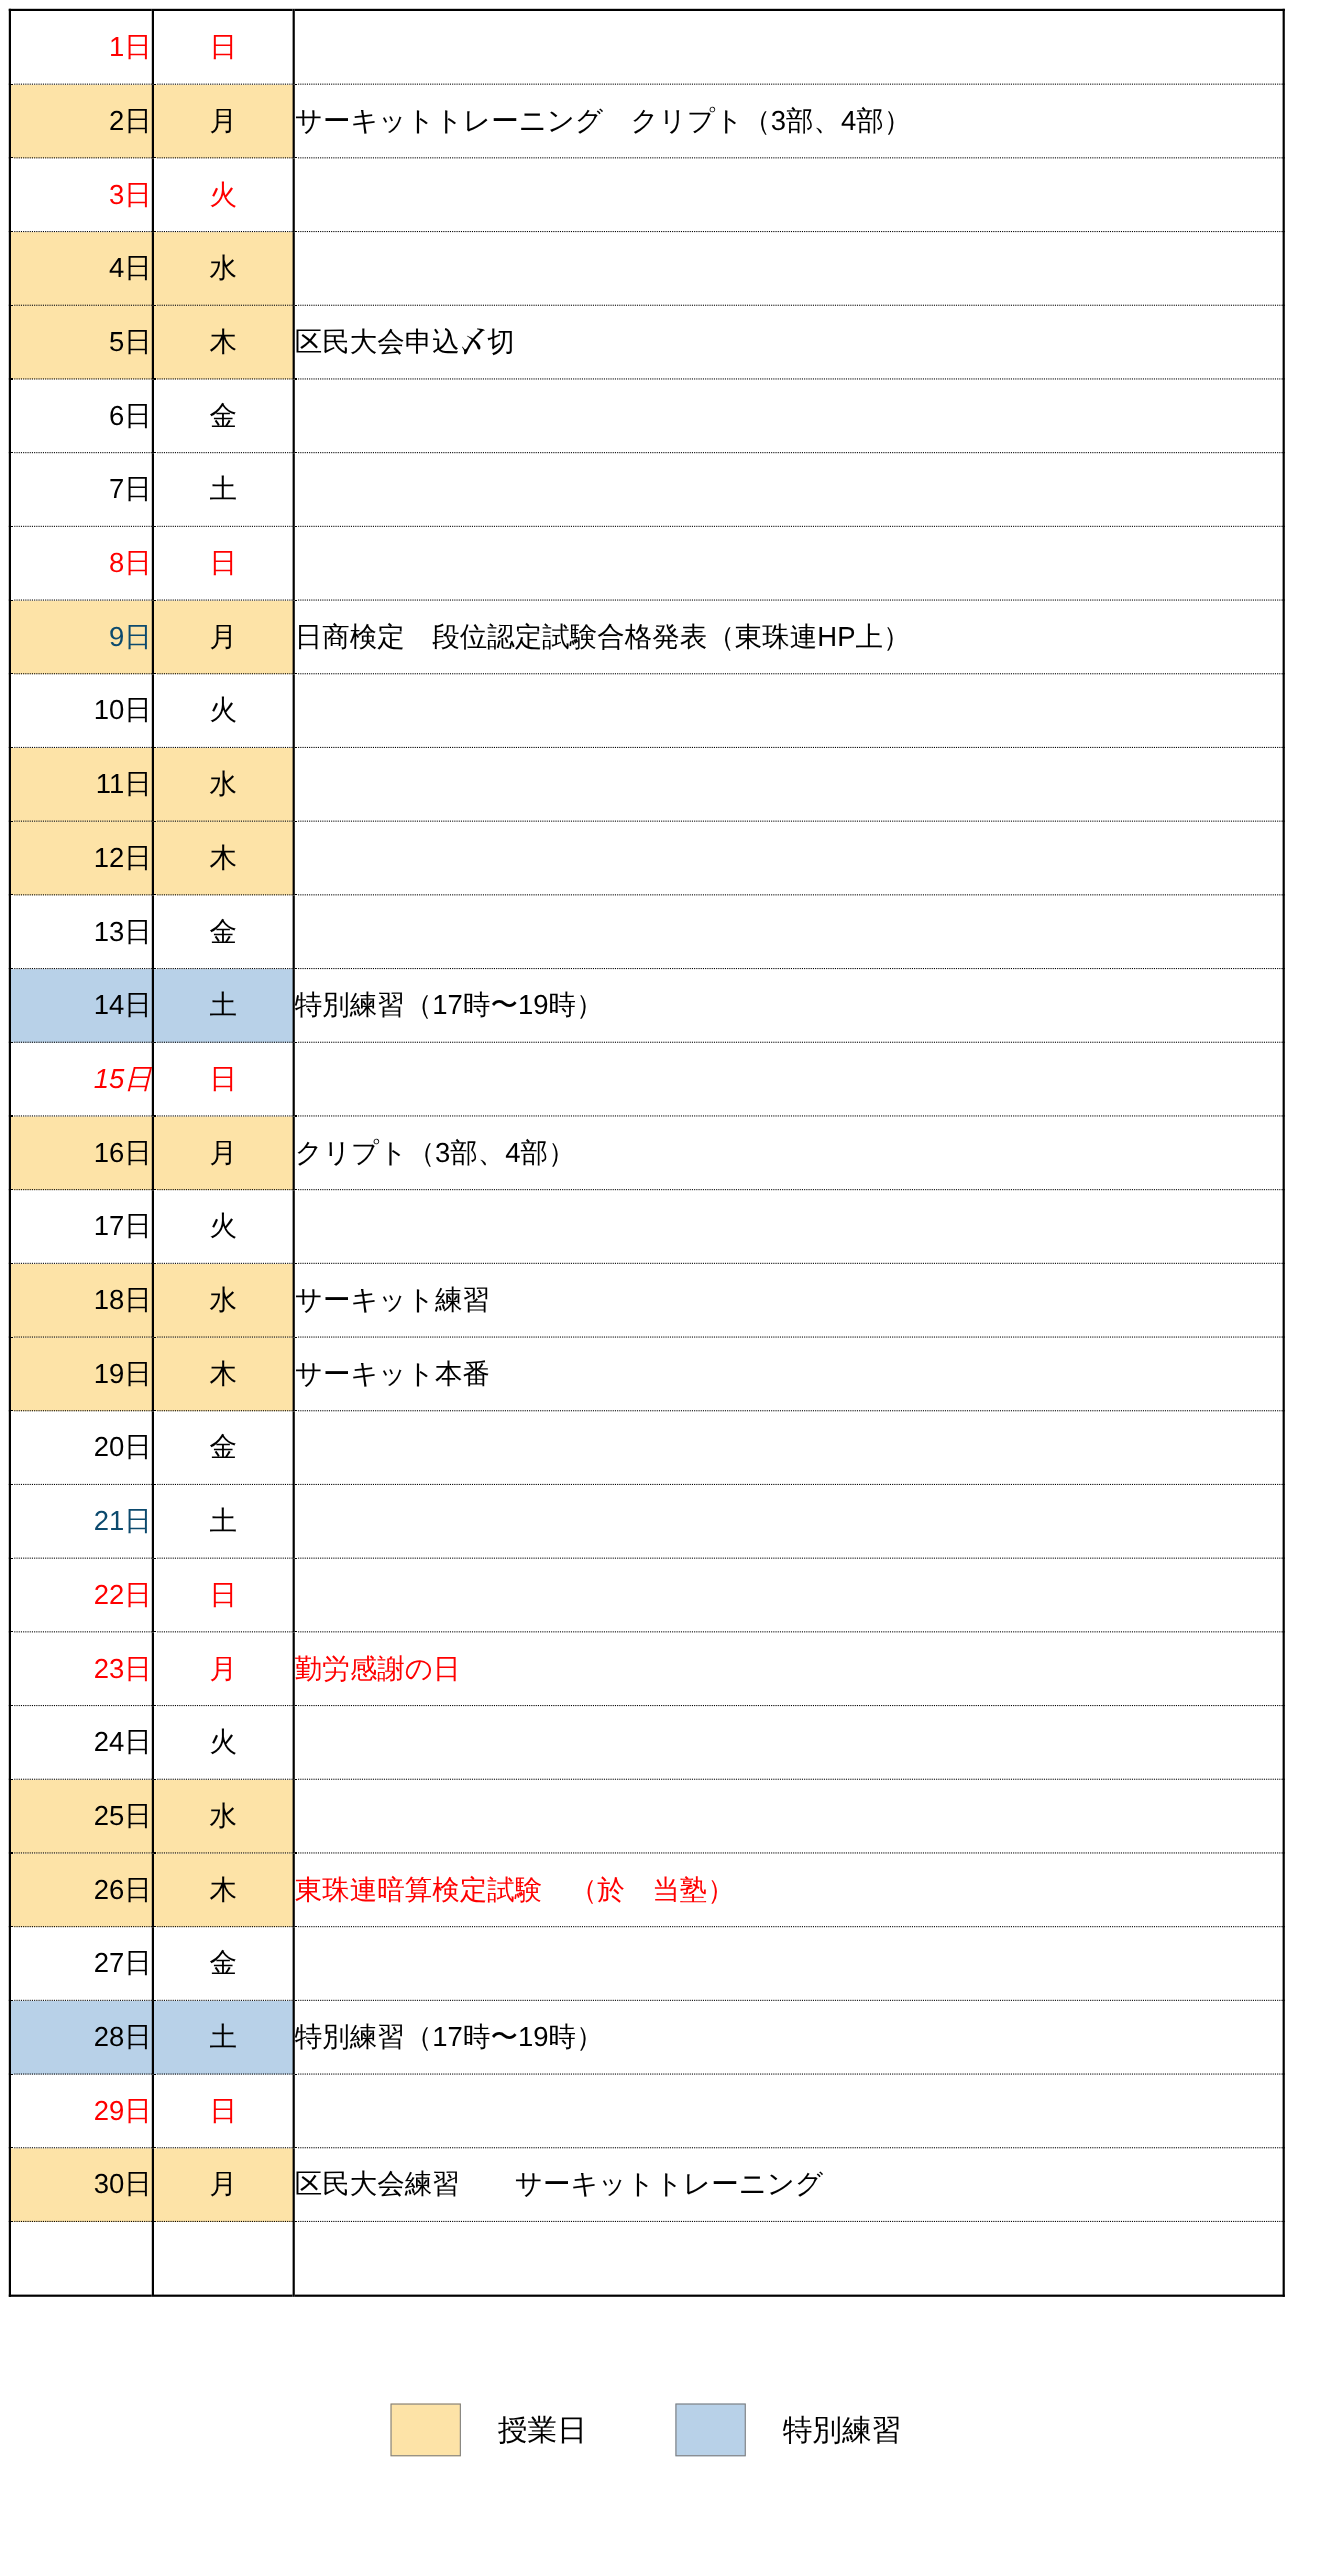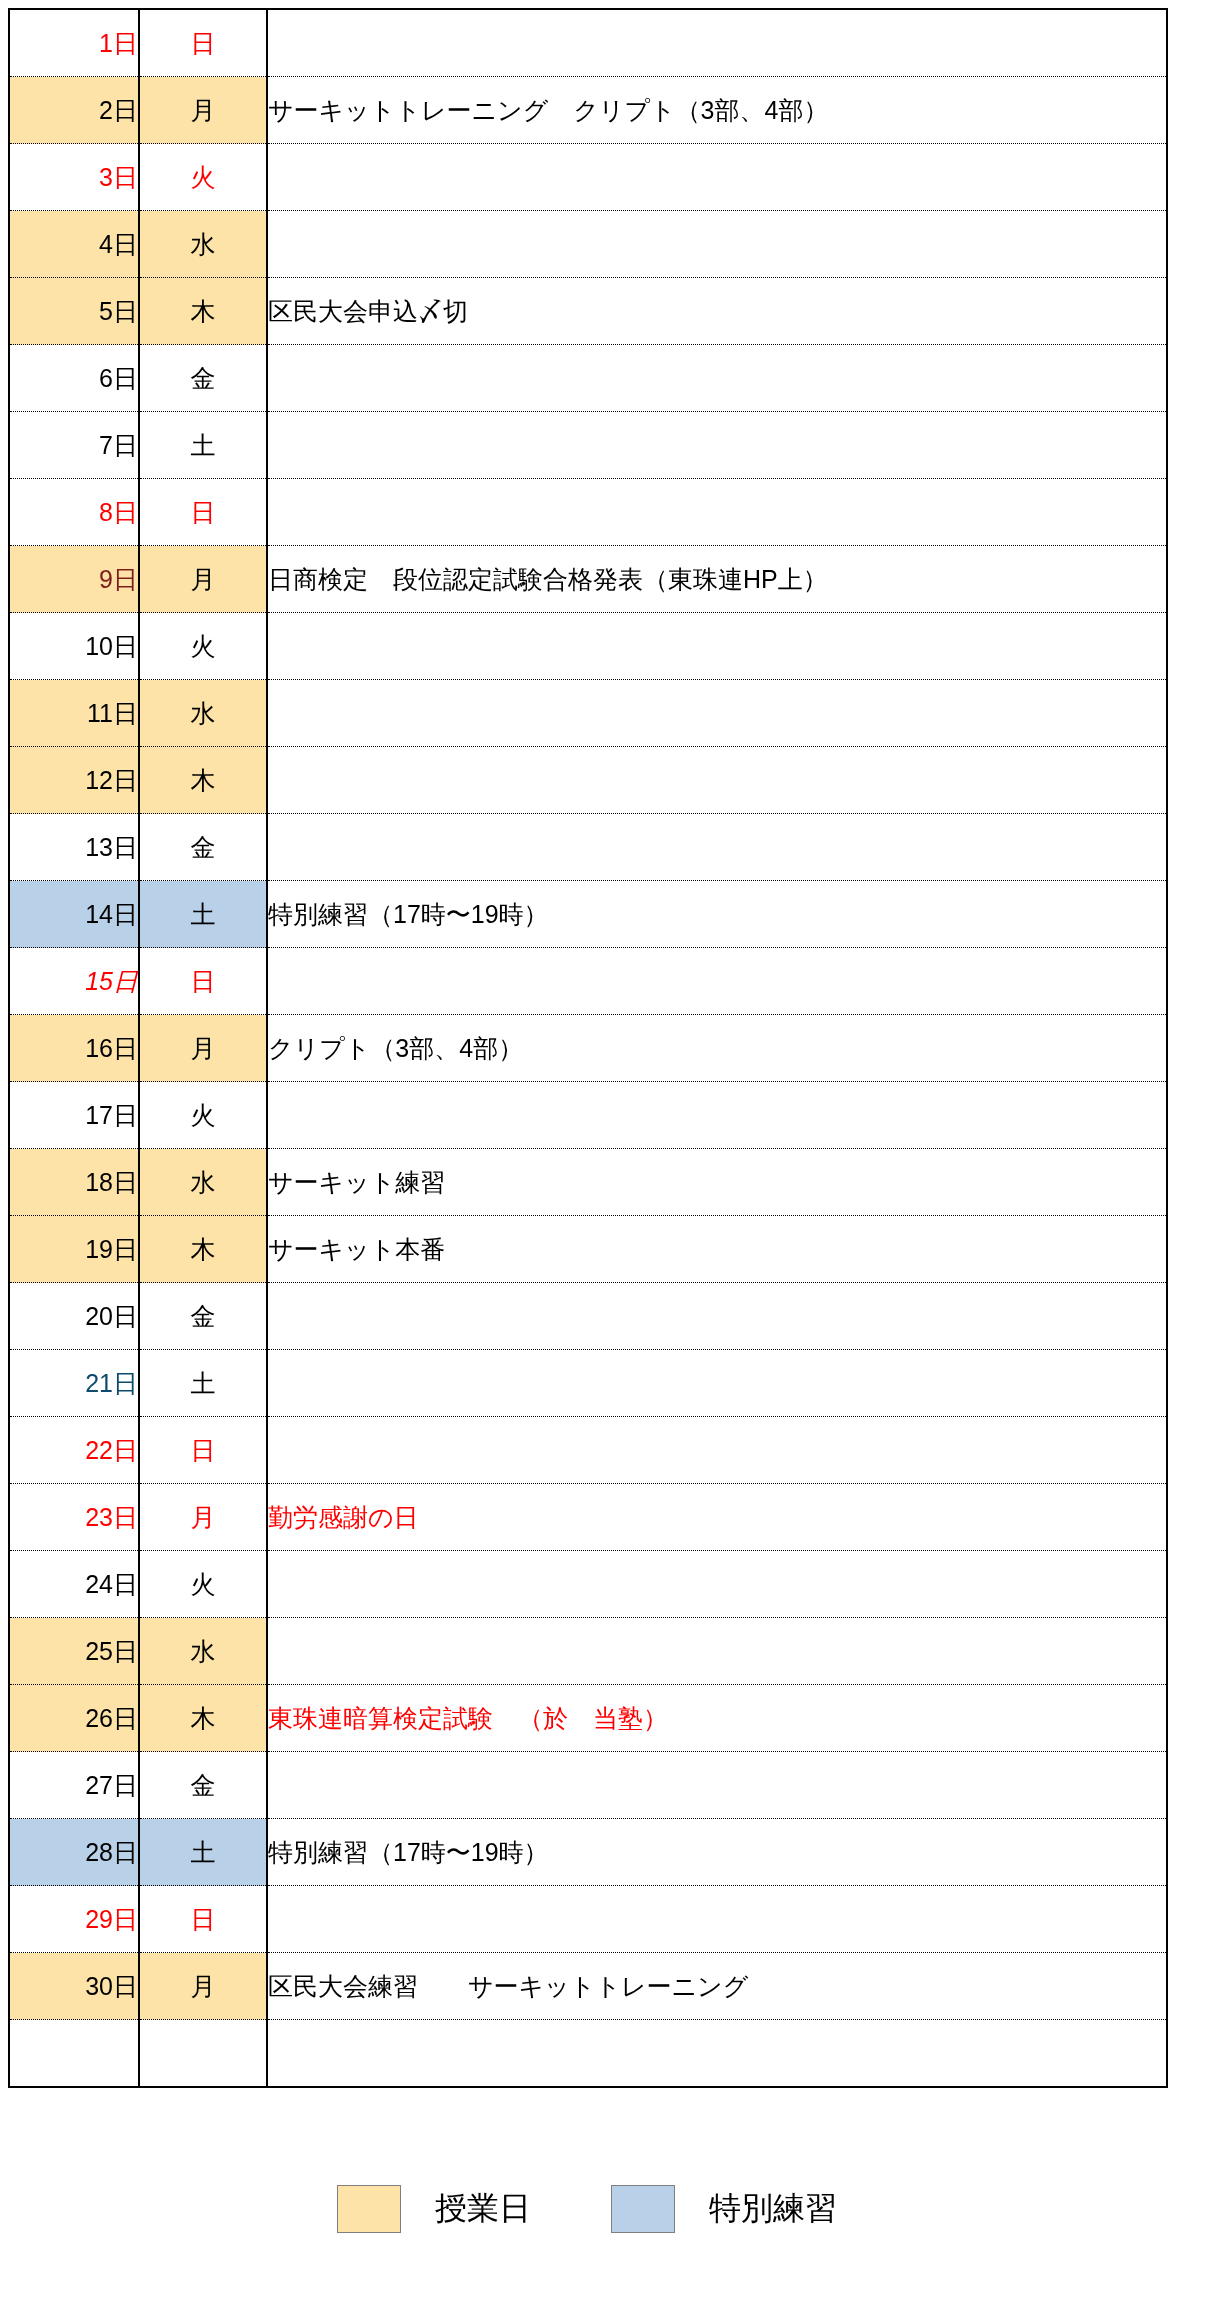--- a/index.html
+++ b/index.html
@@ -85,21 +85,21 @@
   .legend-item {
     display: flex;
     align-items: center;
   }
   .legend-swatch {
     width: 62px;
     height: 46px;
     border: 1px solid #7f7f7f;
   }
   .legend-label {
-    font-size: 32px;
+    font-size: 27px;
     margin-left: 34px;
     margin-right: 80px;
     white-space: nowrap;
   }
   .legend-label.last { margin-right: 0; }
 </style>
 </head>
 <body>
 
 <div id="calendar-wrap">
@@ -144,21 +144,21 @@
           <td class="day bg-none" style="color: rgb(0, 0, 0);">7日</td>
           <td class="week bg-none" style="color: rgb(0, 0, 0);">土</td>
           <td class="event bg-none" style="color: rgb(0, 0, 0);"></td>
         </tr>
         <tr>
           <td class="day bg-none" style="color: rgb(255, 0, 0);">8日</td>
           <td class="week bg-none" style="color: rgb(255, 0, 0);">日</td>
           <td class="event bg-none" style="color: rgb(0, 0, 0);"></td>
         </tr>
         <tr>
-          <td class="day bg-lesson" style="color: #7f1d1d;">9日</td>
+          <td class="day bg-lesson" style="color: #0c4a6e;">9日</td>
           <td class="week bg-lesson" style="color: rgb(0, 0, 0);">月</td>
           <td class="event bg-none" style="color: rgb(0, 0, 0);">日商検定　段位認定試験合格発表（東珠連HP上）</td>
         </tr>
         <tr>
           <td class="day bg-none" style="color: rgb(0, 0, 0);">10日</td>
           <td class="week bg-none" style="color: rgb(0, 0, 0);">火</td>
           <td class="event bg-none" style="color: rgb(0, 0, 0);"></td>
         </tr>
         <tr>
           <td class="day bg-lesson" style="color: rgb(0, 0, 0);">11日</td>

